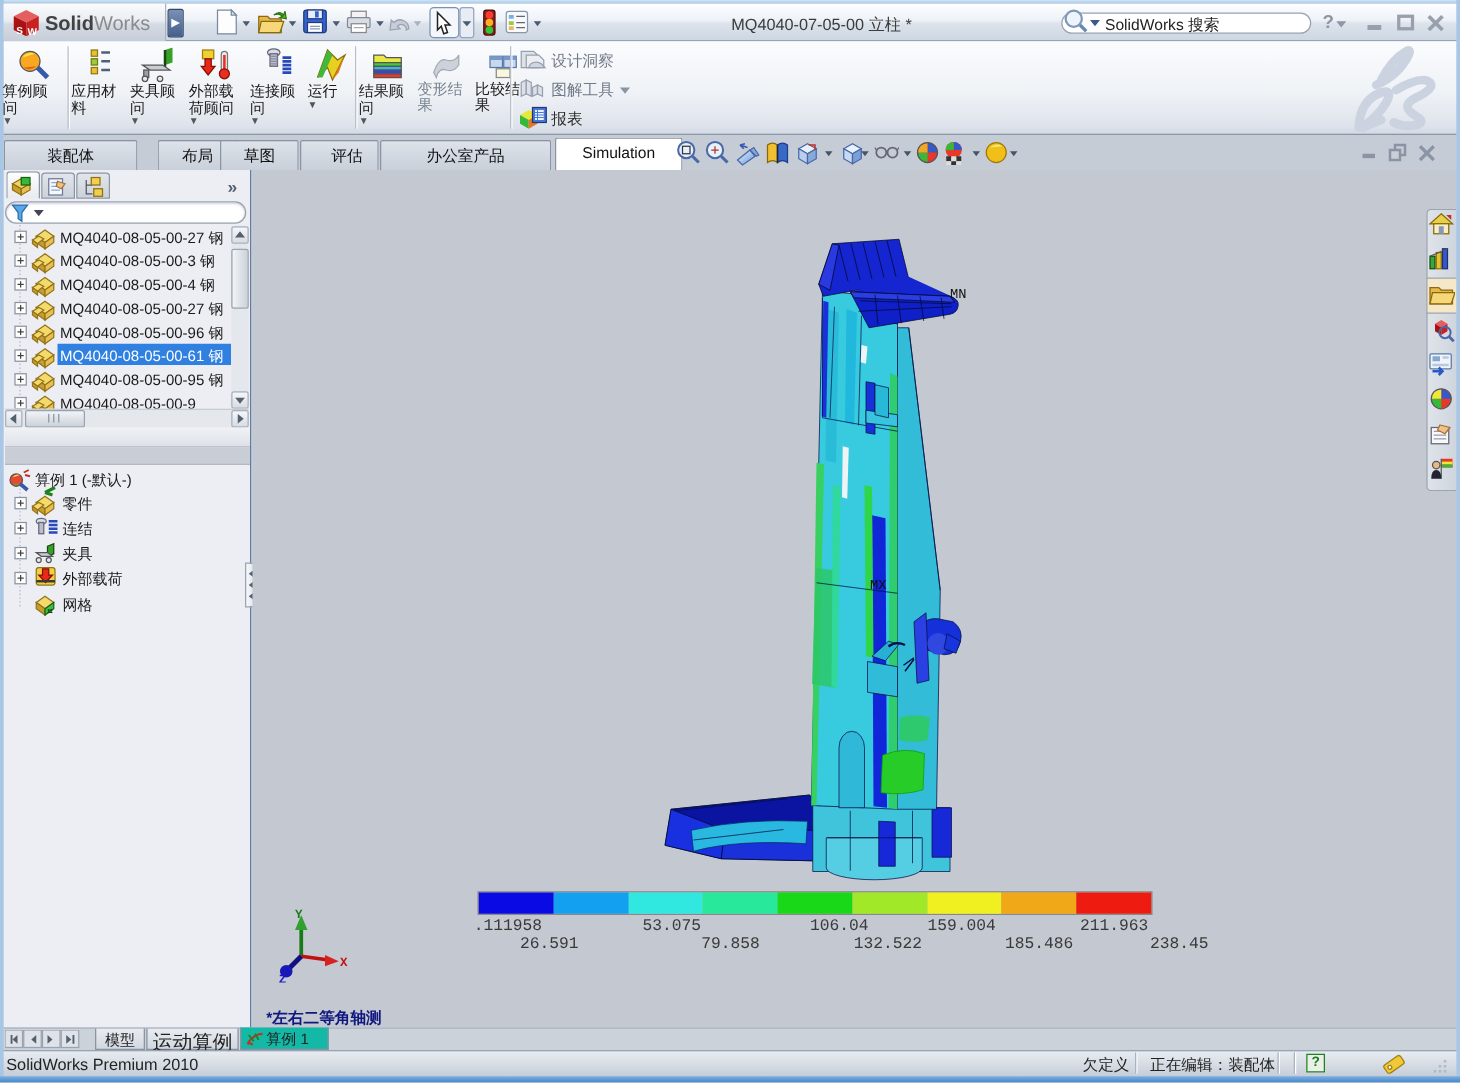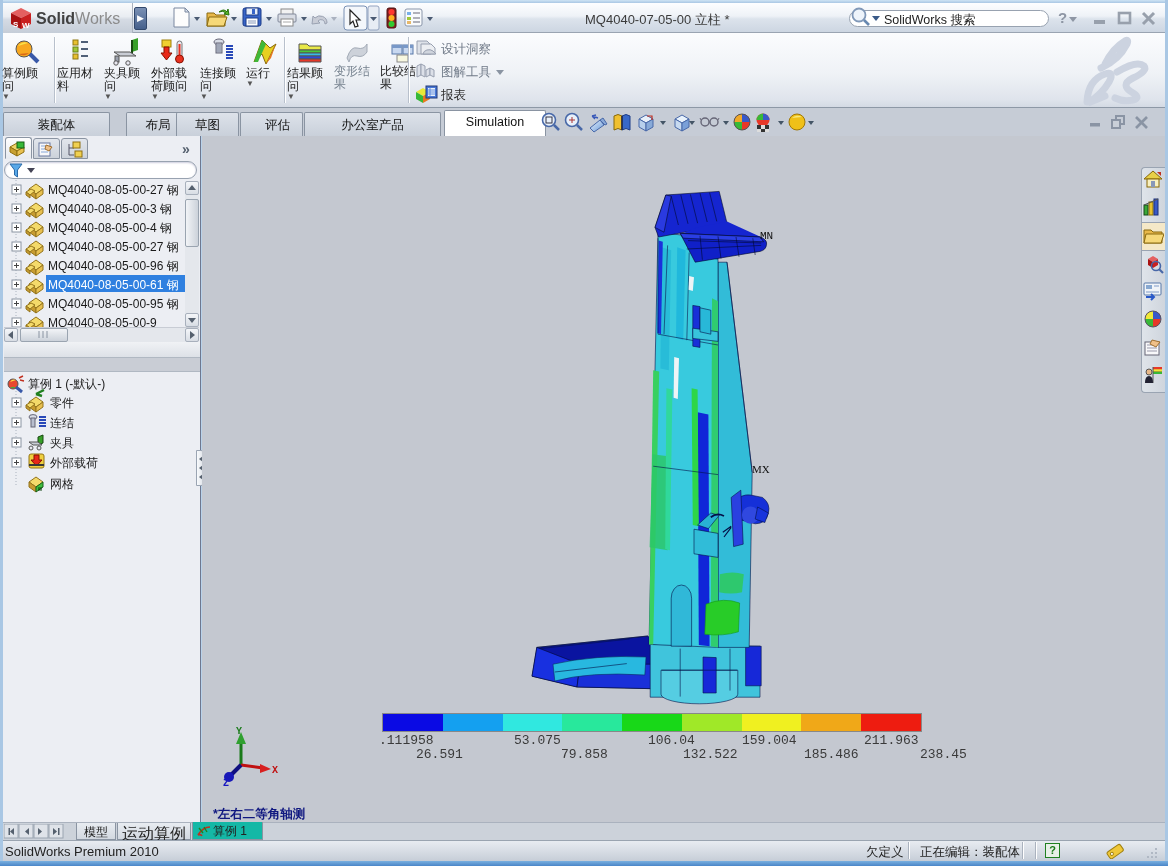--- a/index.html
+++ b/index.html
@@ -607,21 +607,21 @@
 
 <polygon points="290,565 330,572 330,612 290,606" fill="#30bcd8" stroke="#041048"></polygon>
 <path d="M296,558 l22,-20 l14,4 l-18,22z" fill="#28b0d4" stroke="#041048"></path>
 <path d="M318,545 q10,-8 22,-2" stroke="#041048" fill="none" stroke-width="3"></path>
 
 <path d="M352,560 l-14,10 m14,-8 l-12,16" stroke="#041048" stroke-width="2"></path>
 </g>
 </svg>
 
 <div class="abs" style="left:760px;top:230px;font-size:11px;color:#101010;font-family:'Liberation Mono',monospace">MN</div>
-<div class="abs" style="left:752px;top:463px;font-size:11px;color:#101010;font-family:Liberation Serif, serif">MX</div>
+<div class="abs" style="left:696px;top:463px;font-size:11px;color:#101010;font-family:Liberation Mono, monospace">MX</div>
 
 <div class="abs" style="left:1141px;top:167px;width:24px;height:226px;background:linear-gradient(90deg,#dfe4ea,#cfd5dd);border:1px solid #9aa4b2;border-right:none;border-radius:4px 0 0 4px"></div>
 <div class="abs" style="left:1141px;top:222px;width:24px;height:29px;background:#f4e8c8;border:1px solid #9aa4b2;border-right:none"></div>
 <svg class="abs" style="left:1143px;top:169px" width="21" height="222">
 
 <g transform="translate(1,2)">
       <polygon points="9,0 18,8 0,8" fill="#e8d048" stroke="#886808"></polygon>
       <polygon points="13,1 17,1 17,5" fill="#c03020"></polygon>
       <rect x="3" y="8" width="12" height="8" fill="#f8f0c0" stroke="#886808"></rect>
       <rect x="7" y="10" width="4" height="6" fill="#8898b8"></rect>

